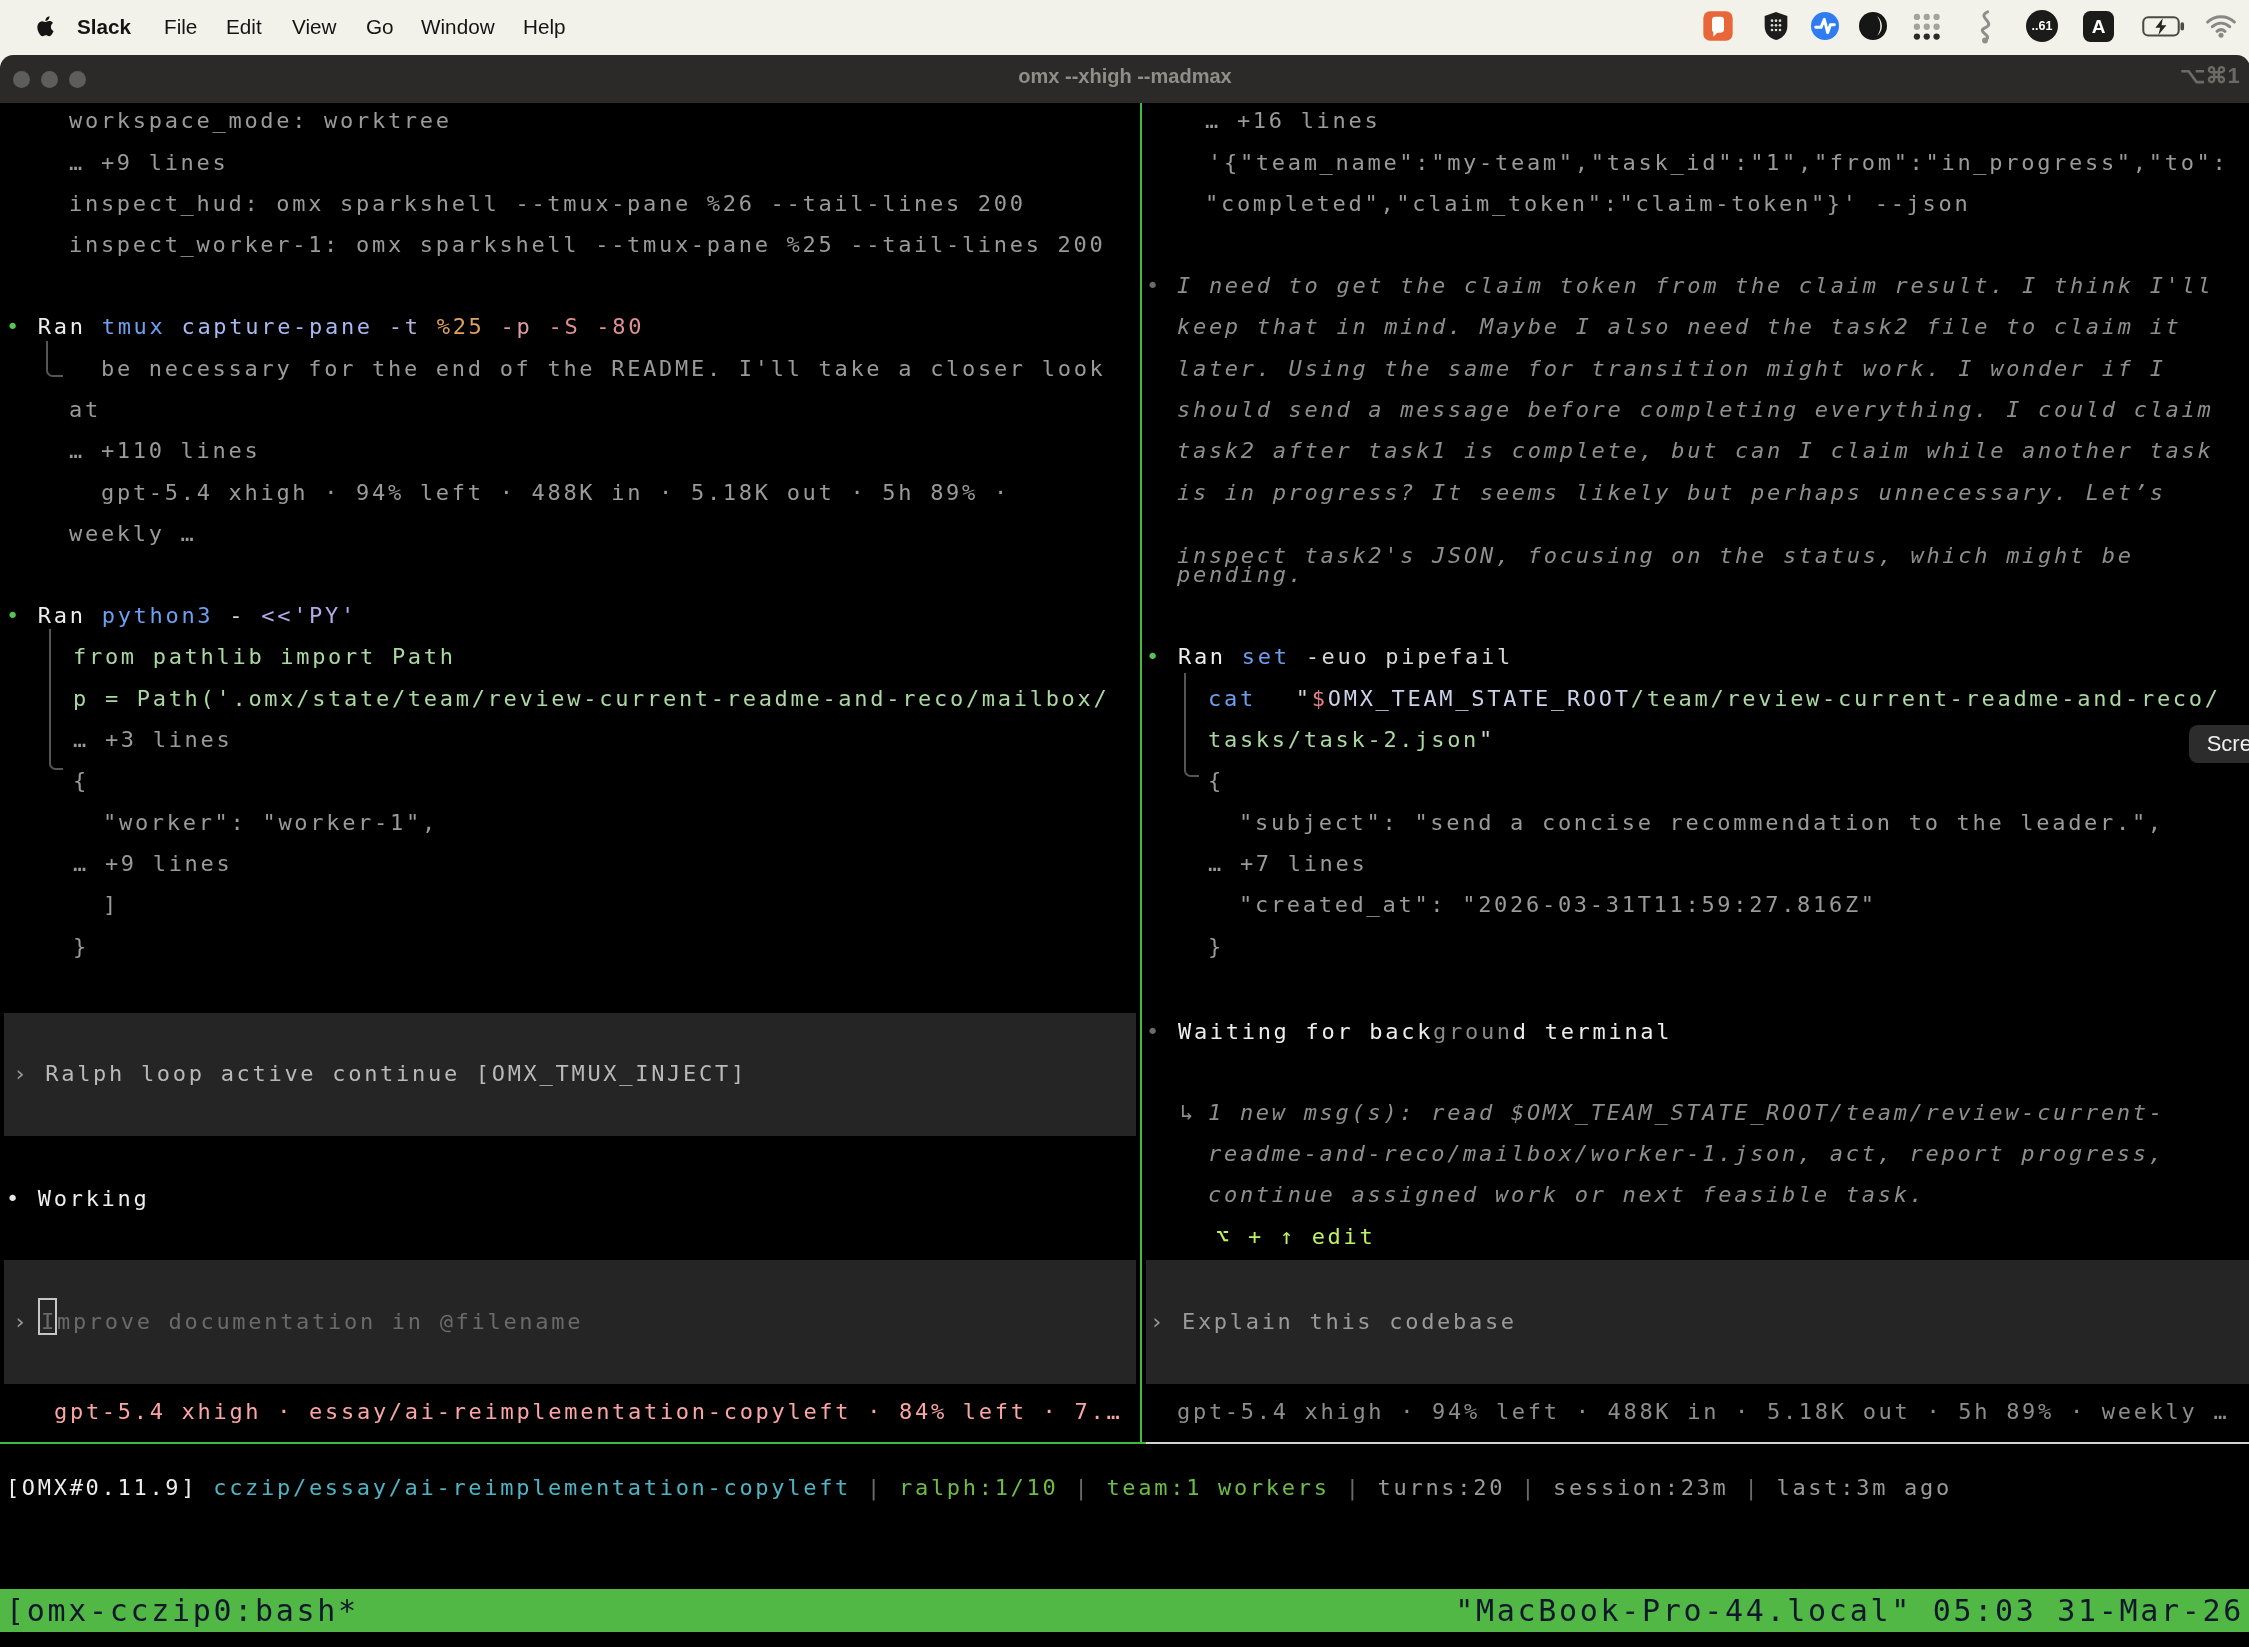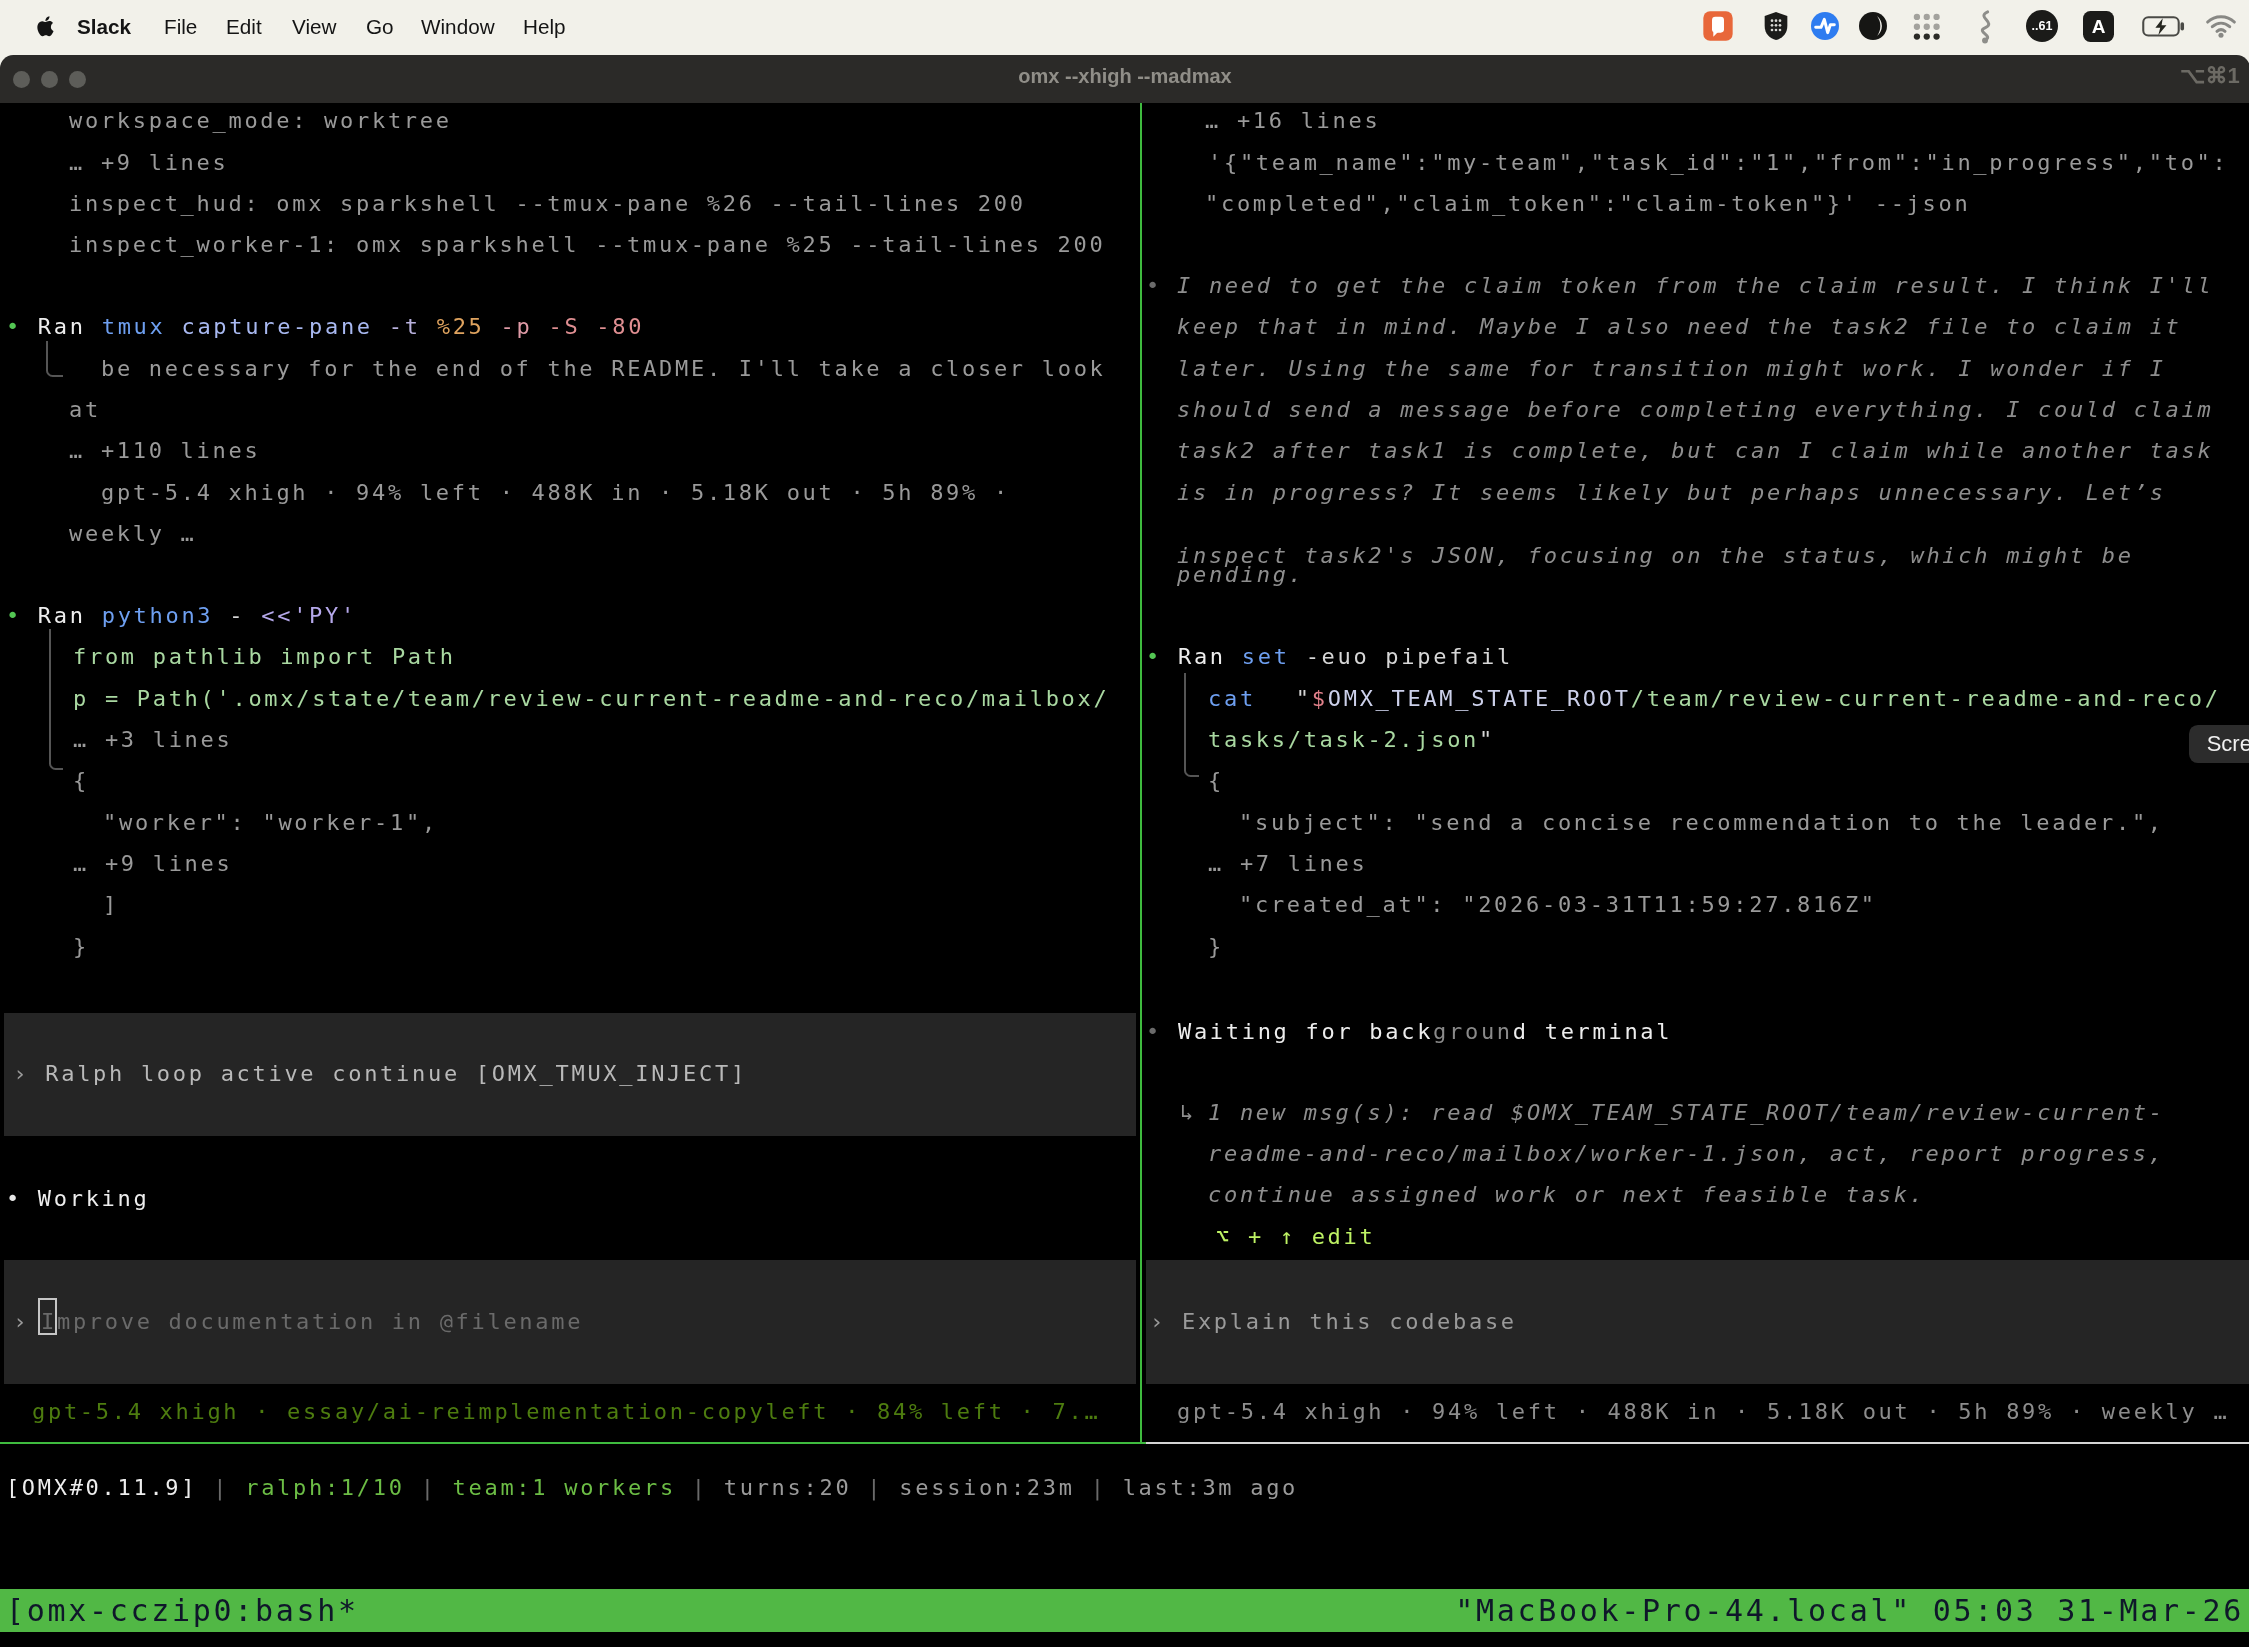--- a/index.html
+++ b/index.html
@@ -211,21 +211,21 @@
 
 <div class="ln row" style="left:5.9px;top:1178px;">
   <span class="bw">•</span>
   <span class="wb">Working</span>
 </div>
 
 <div class="ln" style="left:13.3px;top:1301px;">›</div>
 <div class="cursor" style="left:38px;top:1298px;"></div>
 <div class="ln dim" style="left:41px;top:1301px;">Improve documentation in @filename</div>
 
-<div class="ln" style="left:32px;top:1391px;color:#4d7c0f;">gpt-5.4 xhigh · essay/ai-reimplementation-copyleft · 84% left · 7.…</div>
+<div class="ln" style="left:54px;top:1391px;color:#fca5a5;">gpt-5.4 xhigh · essay/ai-reimplementation-copyleft · 84% left · 7.…</div>
 
 <div class="ln" style="left:1205px;top:100px;">… +16 lines</div>
 <div class="ln" style="left:1208px;top:142px;">'{"team_name":"my-team","task_id":"1","from":"in_progress","to":</div>
 <div class="ln" style="left:1205px;top:183px;">"completed","claim_token":"claim-token"}' --json</div>
 
 <div class="ln dim" style="left:1146px;top:265px;">•</div>
 <div class="ln it" style="left:1177px;top:265px;">I need to get the claim token from the claim result. I think I'll</div>
 <div class="ln it" style="left:1177px;top:306px;">keep that in mind. Maybe I also need the task2 file to claim it</div>
 <div class="ln it" style="left:1177px;top:348px;">later. Using the same for transition might work. I wonder if I</div>
 <div class="ln it" style="left:1177px;top:389px;">should send a message before completing everything. I could claim</div>
@@ -266,20 +266,21 @@
 
 <div class="ln row" style="left:1150px;top:1301px;">
   <span>›</span>
   <span>Explain this codebase</span>
 </div>
 
 <div class="ln" style="left:1177px;top:1391px;color:#8d8d8d;">gpt-5.4 xhigh · 94% left · 488K in · 5.18K out · 5h 89% · weekly …</div>
 
 <div class="ln row" style="left:5.9px;top:1467px;">
   <span class="wb">[OMX#0.11.9]</span>
+  <span class="cyan">cczip/essay/ai-reimplementation-copyleft</span>
   <span class="dim">|</span>
   <span class="sgreen">ralph:1/10</span>
   <span class="dim">|</span>
   <span class="sgreen">team:1 workers</span>
   <span class="dim">|</span>
   <span>turns:20</span>
   <span class="dim">|</span>
   <span>session:23m</span>
   <span class="dim">|</span>
   <span>last:3m ago</span>

